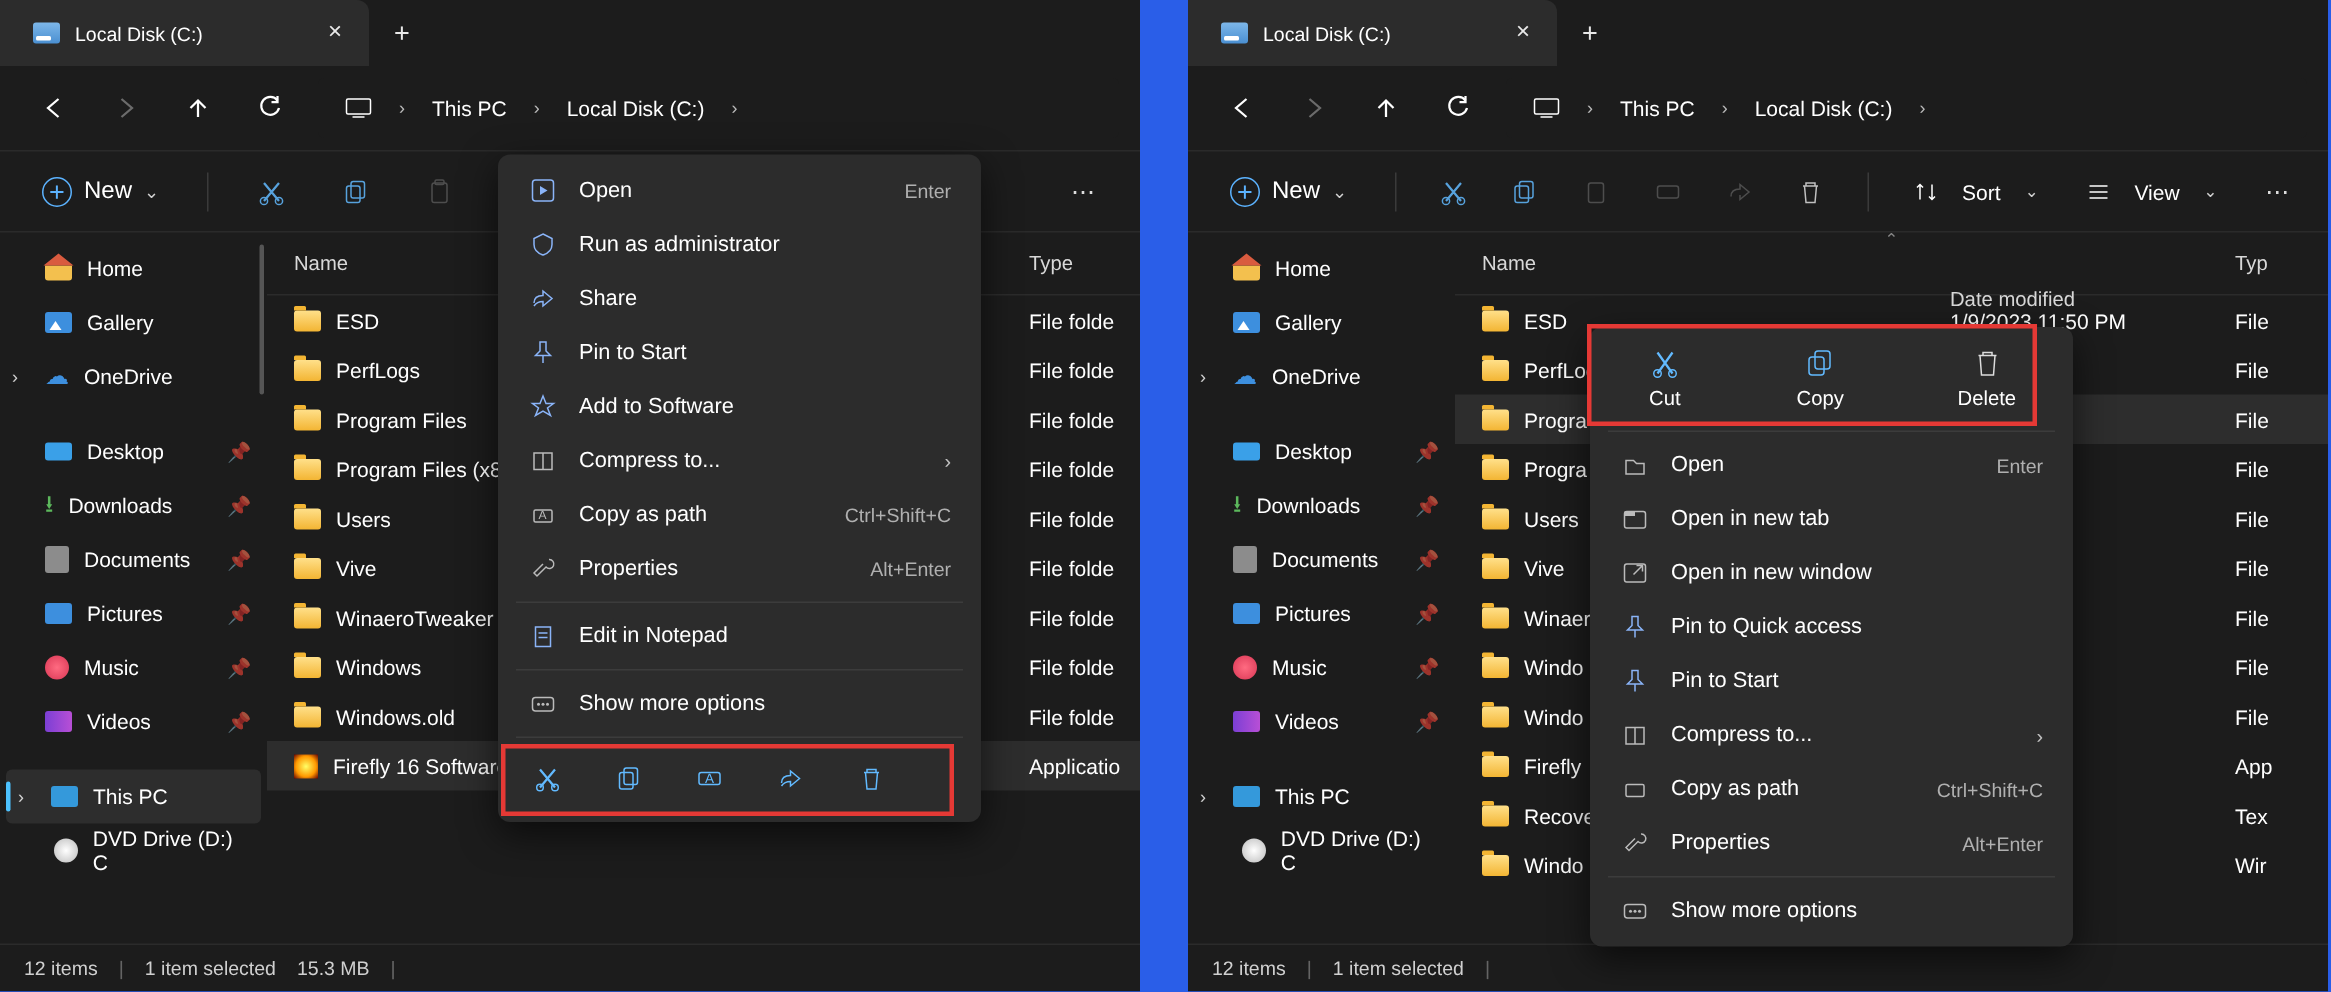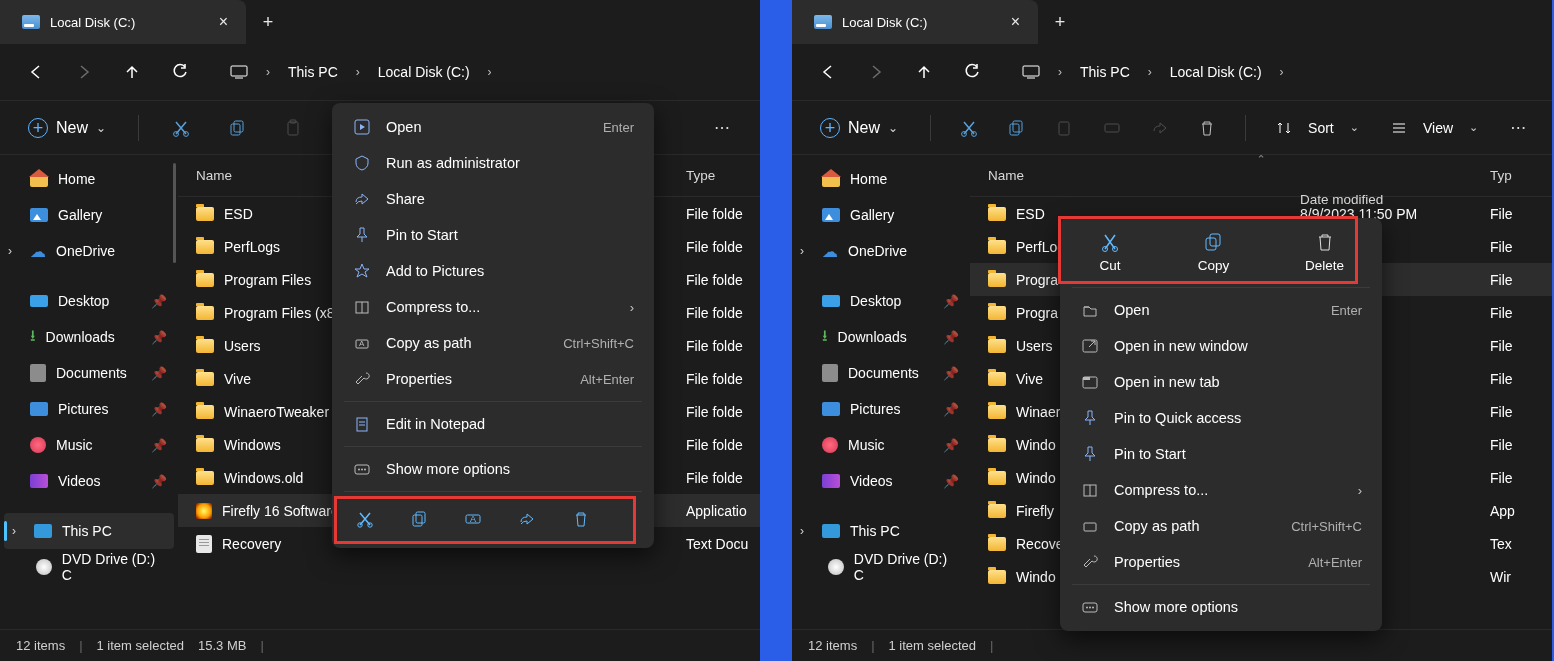--- a/index.html
+++ b/index.html
@@ -317,28 +317,20 @@
             <div class="col-type">File folde</div>
           </div>
           <div class="row sel">
             <div class="col-name fname">
               <span class="app-ico"></span>
               <span>Firefly 16 Software</span>
             </div>
             <div class="col-date"></div>
             <div class="col-type">Applicatio</div>
           </div>
-          <div class="row">
-            <div class="col-name fname">
-              <span class="file-ico"></span>
-              <span>Recovery</span>
-            </div>
-            <div class="col-date"></div>
-            <div class="col-type">Text Docu</div>
-          </div>
         </div>
     </div>
   </div>
 
   <div class="status">
     <span>12 items</span>
     <span class="sep">|</span>
     <span>1 item selected</span>
     <span>15.3 MB</span>
     <span class="sep">|</span>
@@ -378,21 +370,21 @@
           </svg>
         </span>
         <span>Pin to Start</span>
       </div>
     <div class="ctxitem">
         <span class="ctxico">
           <svg width="18" height="18">
             <path d="M9 2 L11 7 L16 7 L12 10 L14 15 L9 12 L4 15 L6 10 L2 7 L7 7 Z" stroke="#8ab4f8" fill="none"></path>
           </svg>
         </span>
-        <span>Add to Pictures</span>
+        <span>Add to Software</span>
       </div>
     <div class="ctxitem">
         <span class="ctxico gray">
           <svg width="18" height="18">
             <rect x="3" y="4" width="12" height="11" stroke="#bbb" fill="none"></rect>
             <line x1="9" y1="4" x2="9" y2="15" stroke="#bbb"></line>
           </svg>
         </span>
         <span>Compress to...</span>
         <span class="chv">›</span>
@@ -646,21 +638,21 @@
         <div class="col-name2">Name</div>
         <div class="col-date" style="flex:0 0 190px">Date modified</div>
         <div class="col-type">Typ</div>
       </div>
       <div class="rows" id="rows-right">
           <div class="row">
             <div class="col-name2 fname">
               <span class="folder-ico"></span>
               <span>ESD</span>
             </div>
-            <div style="flex:0 0 190px">8/9/2023 11:50 PM</div>
+            <div style="flex:0 0 190px">1/9/2023 11:50 PM</div>
             <div class="col-type">File</div>
           </div>
           <div class="row">
             <div class="col-name2 fname">
               <span class="folder-ico"></span>
               <span>PerfLog</span>
             </div>
             <div style="flex:0 0 190px">12:56 AM</div>
             <div class="col-type">File</div>
           </div>
@@ -791,34 +783,34 @@
           <svg width="18" height="18">
             <path d="M3 6 V15 H15 V8 L10 8 L8 6 Z M3 6 H8" stroke="#bbb" fill="none"></path>
           </svg>
         </span>
         <span>Open</span>
         <span class="sc">Enter</span>
       </div>
     <div class="ctxitem">
         <span class="ctxico gray">
           <svg width="18" height="18">
+            <rect x="2" y="4" width="14" height="11" rx="1.5" stroke="#bbb" fill="none"></rect>
+            <rect x="2" y="4" width="7" height="3" fill="#bbb"></rect>
+          </svg>
+        </span>
+        <span>Open in new tab</span>
+      </div>
+    <div class="ctxitem">
+        <span class="ctxico gray">
+          <svg width="18" height="18">
             <rect x="2" y="3" width="14" height="12" rx="1.5" stroke="#bbb" fill="none"></rect>
             <path d="M10 4 L14 4 L14 8 M14 4 L8 10" stroke="#bbb" fill="none"></path>
           </svg>
         </span>
         <span>Open in new window</span>
-      </div>
-    <div class="ctxitem">
-        <span class="ctxico gray">
-          <svg width="18" height="18">
-            <rect x="2" y="4" width="14" height="11" rx="1.5" stroke="#bbb" fill="none"></rect>
-            <rect x="2" y="4" width="7" height="3" fill="#bbb"></rect>
-          </svg>
-        </span>
-        <span>Open in new tab</span>
       </div>
     <div class="ctxitem">
         <span class="ctxico">
           <svg width="18" height="18">
             <path d="M7 2 L11 2 L11 8 L14 11 L4 11 L7 8 Z M9 11 V16" stroke="#8ab4f8" fill="none"></path>
           </svg>
         </span>
         <span>Pin to Quick access</span>
       </div>
     <div class="ctxitem">

